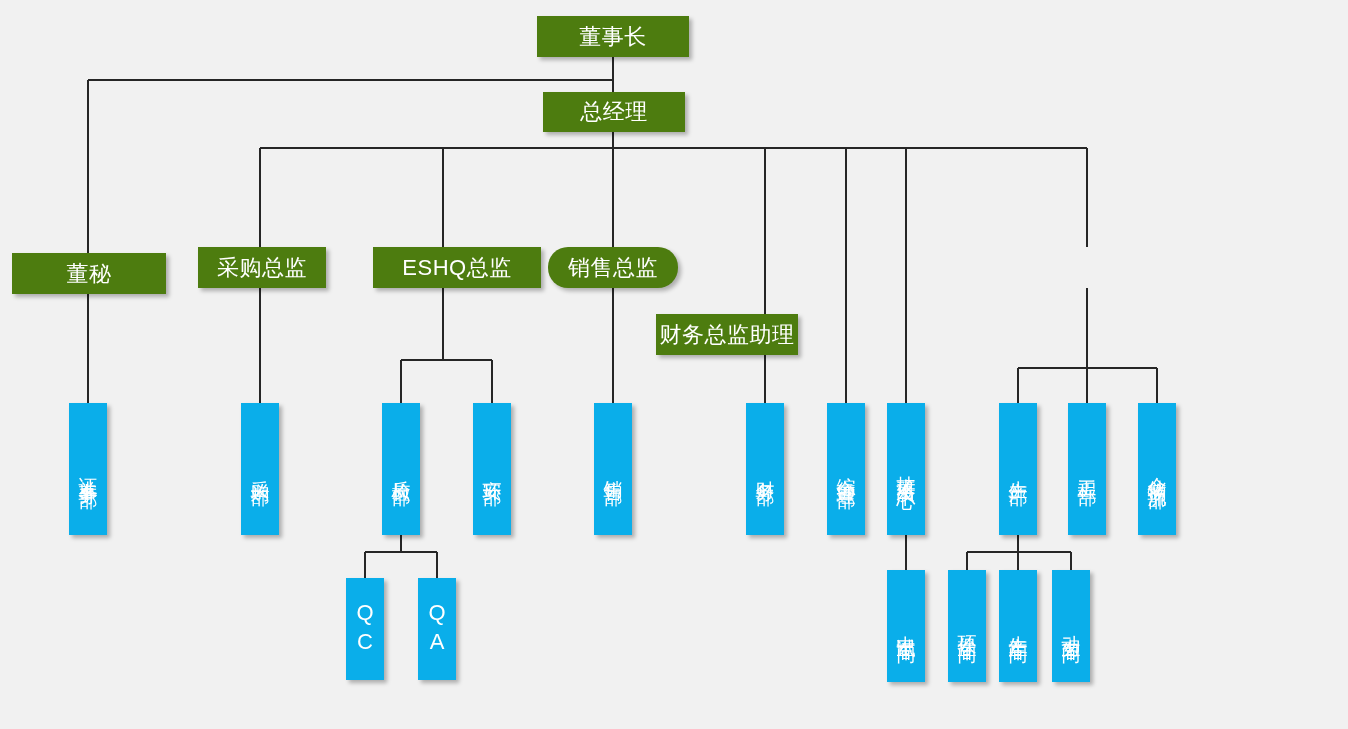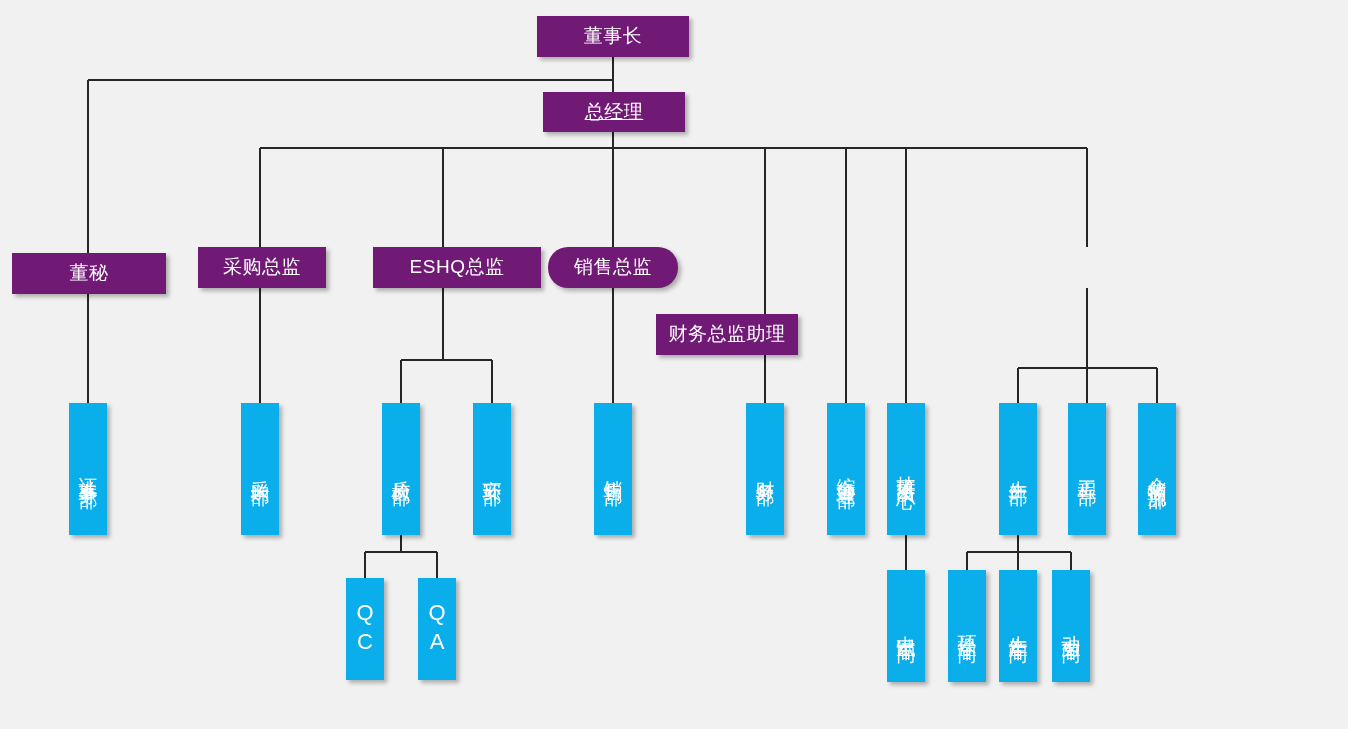--- a/index.html
+++ b/index.html
@@ -34,22 +34,22 @@
     display: flex;
     align-items: center;
     justify-content: center;
     text-align: center;
     box-shadow: 3px 3px 4px rgba(0,0,0,0.28);
     z-index: 5;
     line-height: 1.16;
     letter-spacing: 0.5px;
   }
   .node.exec {
-    background: #701a75;
-    font-size: 19px;
+    background: #4d7c0f;
+    font-size: 22px;
   }
   .node.dept {
     background: #0aaeea;
     font-size: 19px;
     writing-mode: vertical-rl;
     text-orientation: upright;
     letter-spacing: 3px;
     line-height: 1.05;
   }
   .node.dept.latin {
@@ -112,21 +112,21 @@
       <line x1="1018" y1="535" x2="1018" y2="552"></line>
       <line x1="967" y1="552" x2="1071" y2="552"></line>
       <line x1="967" y1="552" x2="967" y2="570"></line>
       <line x1="1018" y1="552" x2="1018" y2="570"></line>
       <line x1="1071" y1="552" x2="1071" y2="570"></line>
     </g>
   </svg>
 
   <div class="node exec" style="left:537px; top:16px; width:152px; height:41px;">董事长</div>
 
-  <div class="node exec" style="left:543px; top:92px; width:142px; height:40px;text-decoration:underline;">总经理</div>
+  <div class="node exec" style="left:543px; top:92px; width:142px; height:40px;">总经理</div>
 
   <div class="node exec" style="left:12px; top:253px; width:154px; height:41px;text-align:right;">董秘</div>
 
   <div class="node exec" style="left:198px; top:247px; width:128px; height:41px;text-align:center;">采购总监</div>
 
   <div class="node exec" style="left:373px; top:247px; width:168px; height:41px;">ESHQ总监</div>
 
   <div class="node exec" style="left:548px; top:247px; width:130px; height:41px;border-radius:20px;">销售总监</div>
 
   <div class="node exec" style="left:656px; top:314px; width:142px; height:41px;">财务总监助理</div>

